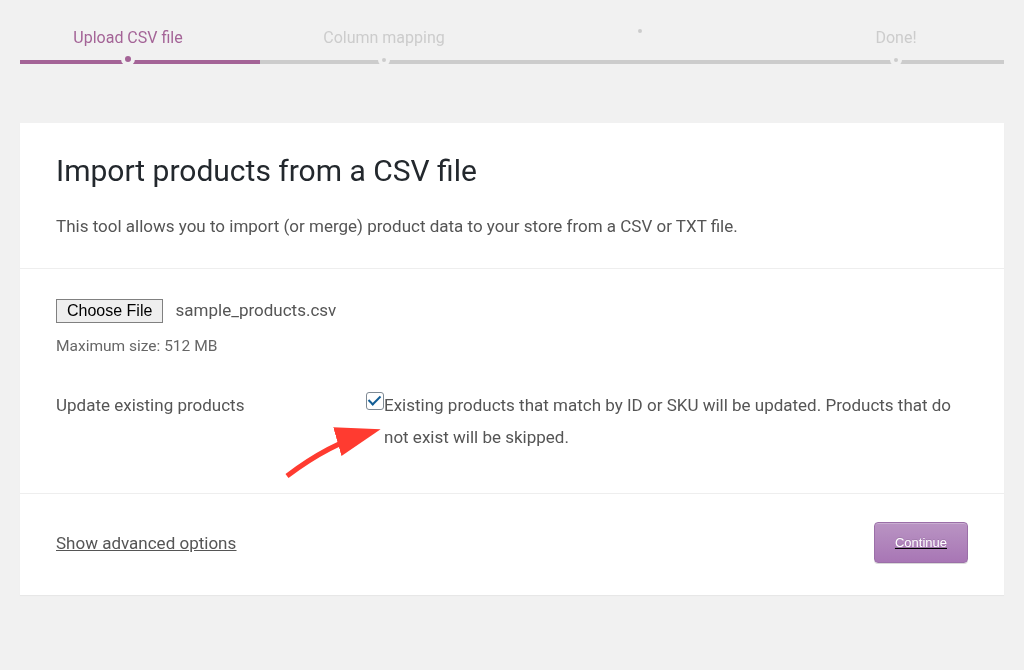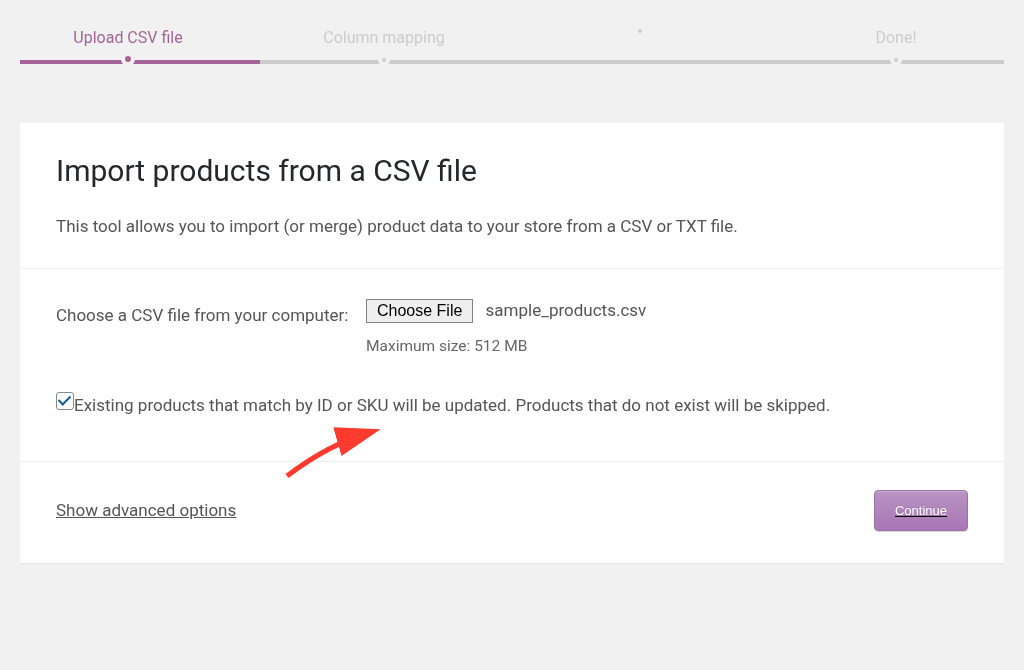--- a/index.html
+++ b/index.html
@@ -219,29 +219,29 @@
 </div>
 
 <div class="card">
   <div class="card-header">
     <h1 class="card-title">Import products from a CSV file</h1>
     <p class="card-desc">This tool allows you to import (or merge) product data to your store from a CSV or TXT file.</p>
   </div>
 
   <div class="card-body">
     <div class="form-row">
-      <div class="form-label">Choose a CSV file from your computer:</div>
       <div class="form-control">
         <button class="choose-file-btn">Choose File</button>
         <span class="filename">sample_products.csv</span>
         <span class="hint">Maximum size: 512 MB</span>
       </div>
     </div>
 
     <div class="form-row">
+      <div class="form-label">Update existing products</div>
       <div class="form-control">
         <div class="checkbox-row">
           <span class="checkbox checked"></span>
           <span class="checkbox-text">Existing products that match by ID or SKU will be updated. Products that do not exist will be skipped.</span>
         </div>
       </div>
     </div>
   </div>
 
   <div class="card-footer">

